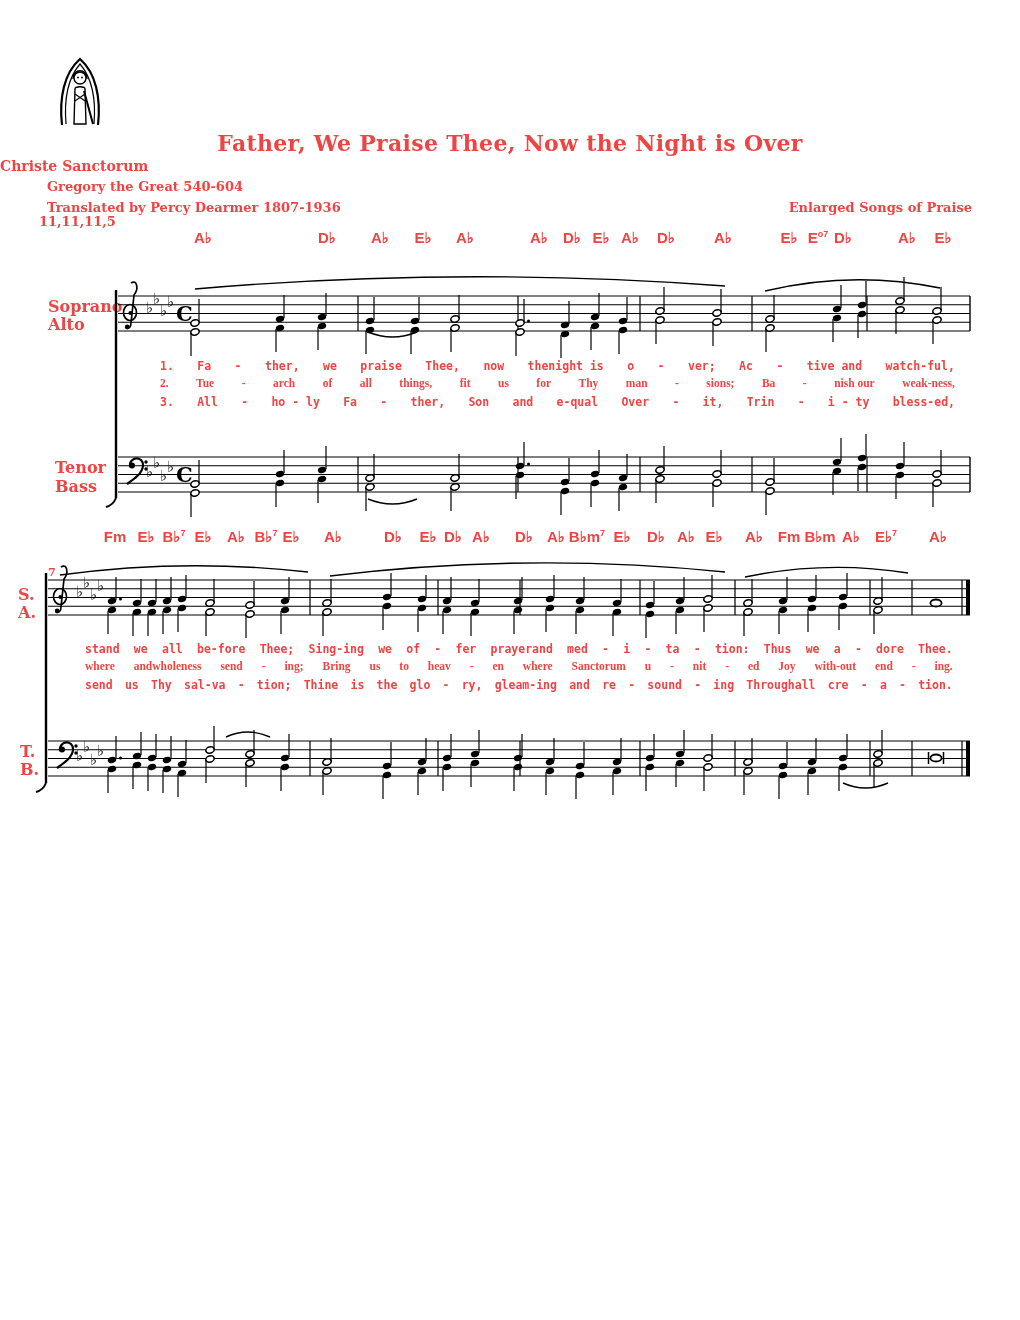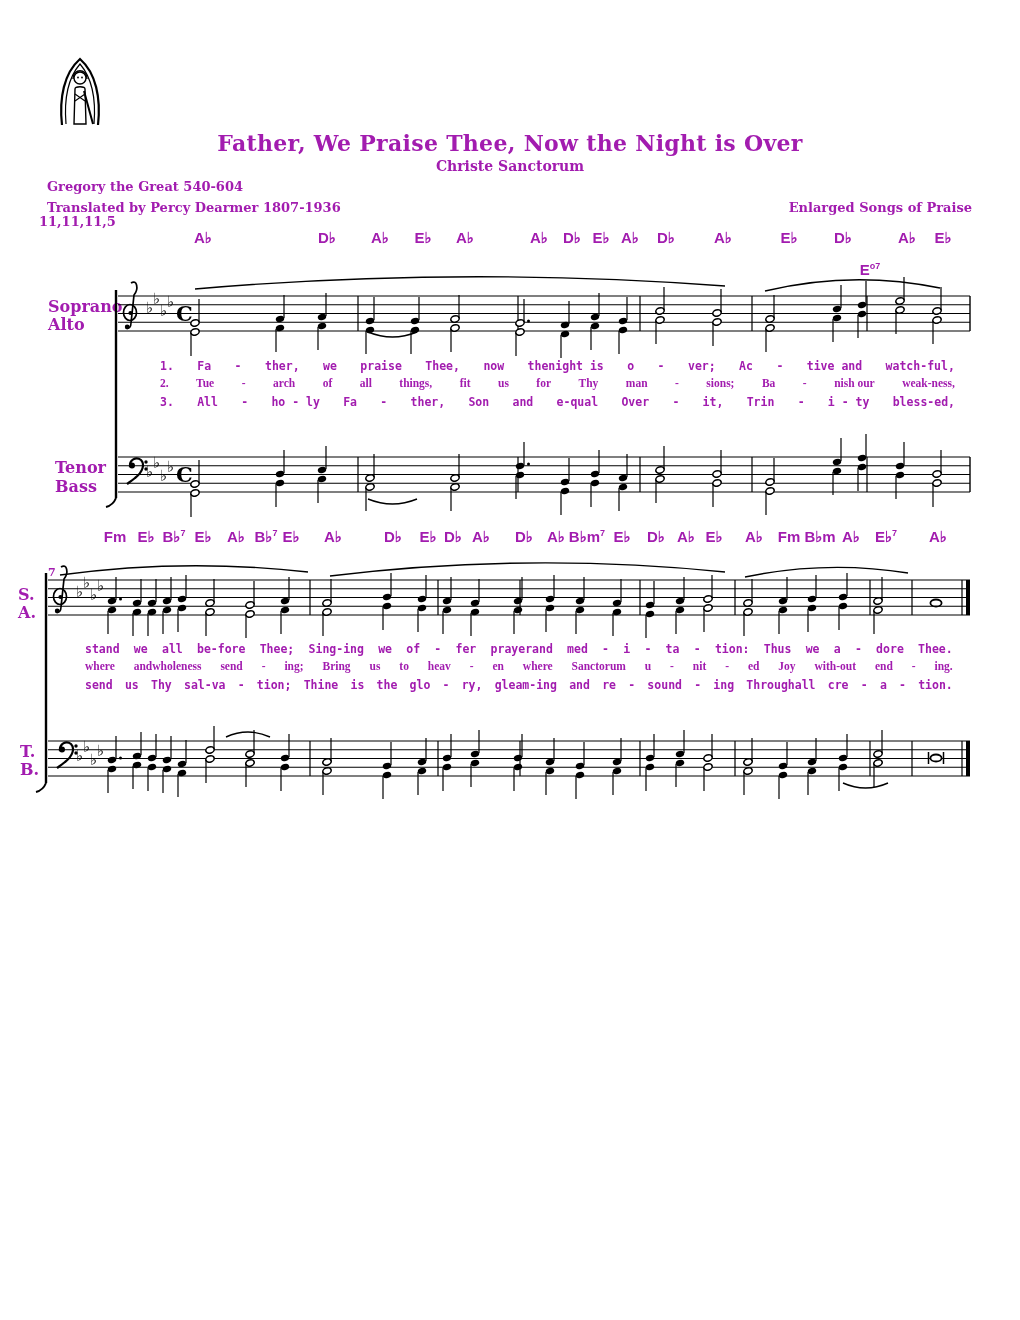--- a/index.html
+++ b/index.html
@@ -1,20 +1,20 @@
 <!DOCTYPE html>
 <html><head>
 <meta charset="utf-8">
 <style>
   html,body{margin:0;padding:0;background:#fff;}
   .page{position:relative;width:1020px;height:1320px;background:#ffffff;overflow:hidden;
-        font-family:"DejaVu Serif",serif;color:#a21caf;}
+        font-family:"DejaVu Serif",serif;color:#ef4444;}
   .abs{position:absolute;}
   .title{left:0;top:130px;width:100%;text-align:center;font-size:22px;font-weight:bold;letter-spacing:.3px;}
-  .subtitle{left:0;top:158px;width:100%;text-align:center;font-size:14px;font-weight:bold;}
+  .subtitle{left:0;top:158px;width:100%;font-size:14px;font-weight:bold;}
   .credit{font-size:13px;font-weight:bold;white-space:nowrap;}
   .c-l1{left:47px;top:179px;}
   .c-l2{left:47px;top:200px;}
   .c-l3{left:39px;top:214px;}
   .c-r1{right:48px;top:179px;}
   .c-r2{right:48px;top:200px;}
   .chords{left:0;width:100%;height:22px;}
   .chord{position:absolute;transform:translateX(-50%);font-family:"Liberation Sans",sans-serif;
          font-weight:bold;font-size:15px;white-space:nowrap;}
   .chord sup{font-size:9px;}
@@ -57,21 +57,21 @@
       <span class="chord" style="left: 423px;">E♭</span>
       <span class="chord" style="left: 465px;">A♭</span>
       <span class="chord" style="left: 539px;">A♭</span>
       <span class="chord" style="left: 572px;">D♭</span>
       <span class="chord" style="left: 601px;">E♭</span>
       <span class="chord" style="left: 630px;">A♭</span>
       <span class="chord" style="left: 666px;">D♭</span>
       <span class="chord" style="left: 723px;">A♭</span>
       <span class="chord" style="left: 789px;">E♭</span>
       <span class="chord" style="left: 843px;">D♭</span>
-      <span class="chord" style="left: 870px; margin-top: 32px;">E<sup>o7</sup></span>
+      <span class="chord" style="left: 818px;">E<sup>o7</sup></span>
       <span class="chord" style="left: 907px;">A♭</span>
       <span class="chord" style="left: 943px;">E♭</span>
     </div>
   <div class="abs chords" id="chord-row-2" style="top:528px">
       <span class="chord" style="left: 115px;">Fm</span>
       <span class="chord" style="left: 146px;">E♭</span>
       <span class="chord" style="left: 174px;">B♭<sup>7</sup></span>
       <span class="chord" style="left: 203px;">E♭</span>
       <span class="chord" style="left: 236px;">A♭</span>
       <span class="chord" style="left: 266px;">B♭<sup>7</sup></span>

